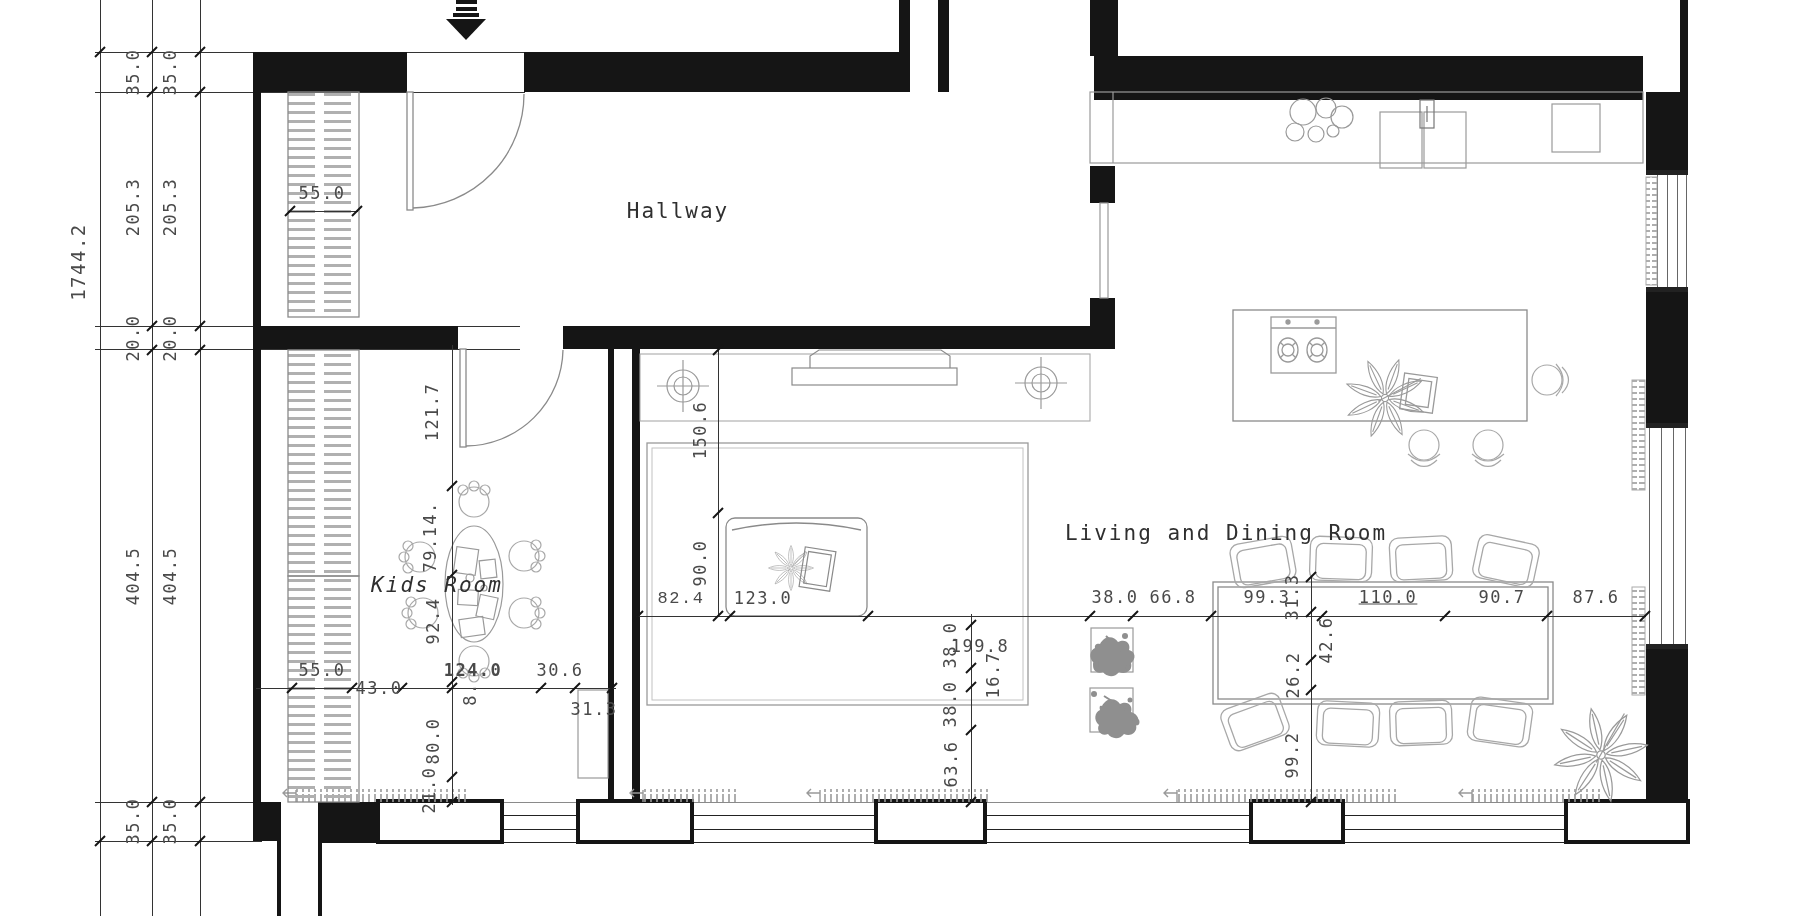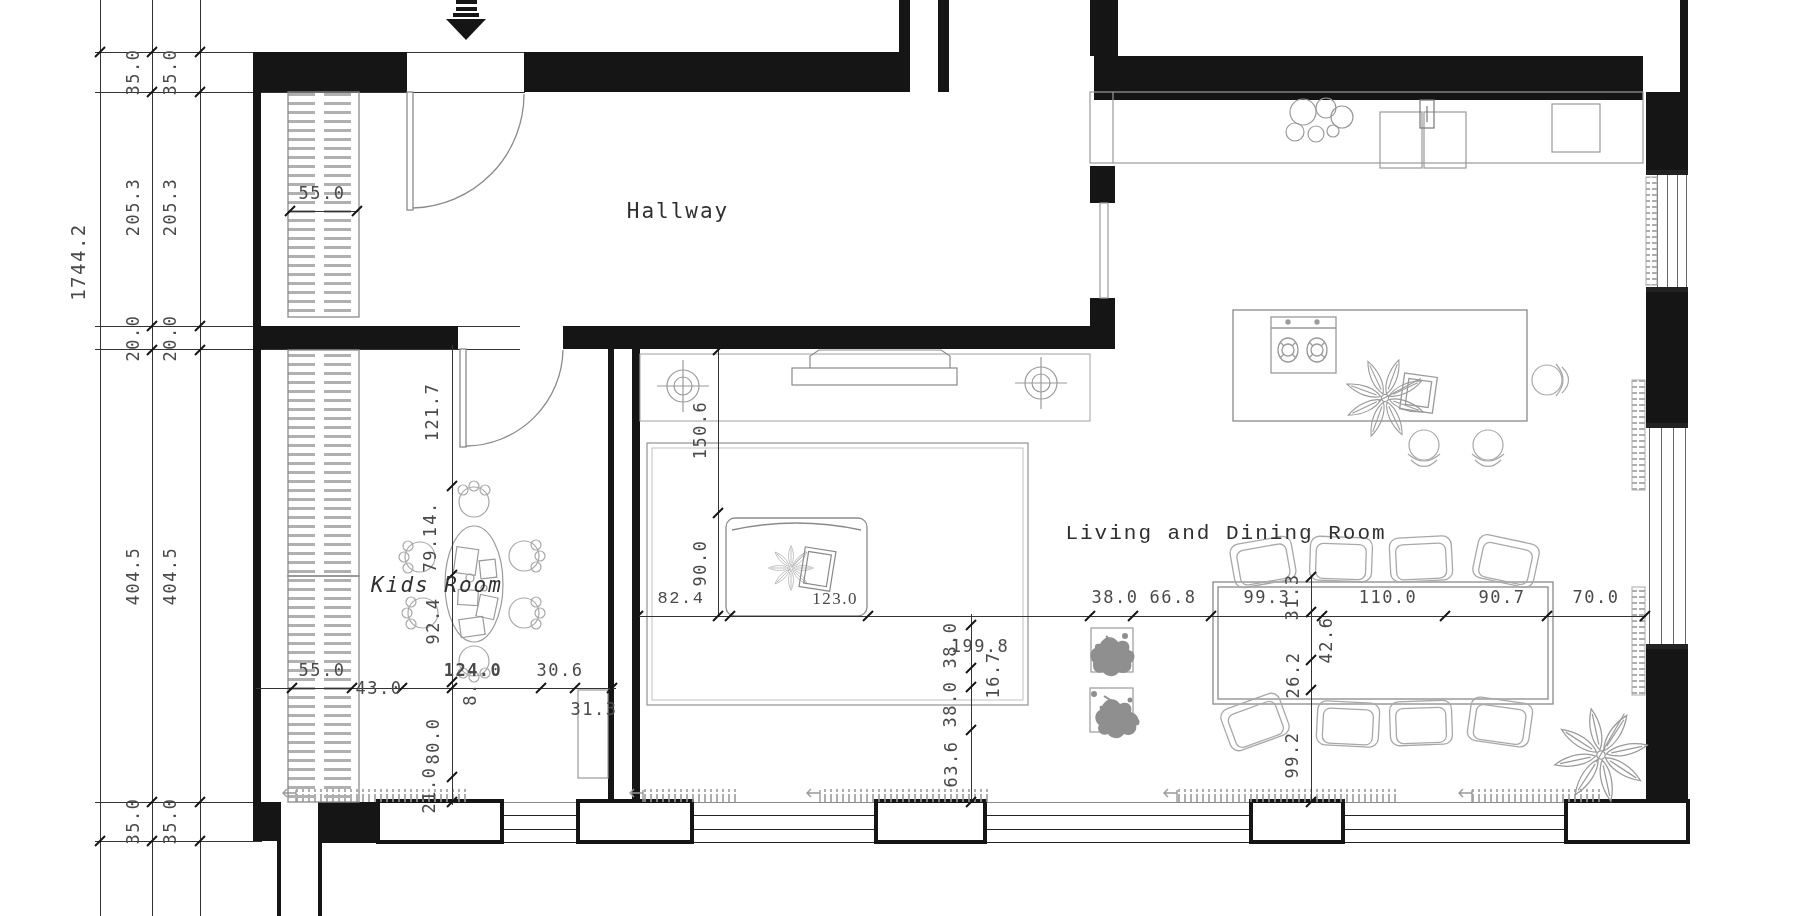--- a/index.html
+++ b/index.html
@@ -379,44 +379,44 @@
       <div class="lbl dim" style="left: 170px; top: 207px; transform: translate(-50%, -50%) rotate(-90deg);">205.3</div>
       <div class="lbl dim" style="left: 133px; top: 338px; transform: translate(-50%, -50%) rotate(-90deg);">20.0</div>
       <div class="lbl dim" style="left: 170px; top: 338px; transform: translate(-50%, -50%) rotate(-90deg);">20.0</div>
       <div class="lbl dim" style="left: 133px; top: 576px; transform: translate(-50%, -50%) rotate(-90deg);">404.5</div>
       <div class="lbl dim" style="left: 170px; top: 576px; transform: translate(-50%, -50%) rotate(-90deg);">404.5</div>
       <div class="lbl dim" style="left: 133px; top: 821px; transform: translate(-50%, -50%) rotate(-90deg);">35.0</div>
       <div class="lbl dim" style="left: 170px; top: 821px; transform: translate(-50%, -50%) rotate(-90deg);">35.0</div>
       <div class="lbl dim" style="left: 322px; top: 193px; transform: translate(-50%, -50%);">55.0</div>
       <div class="lbl room" style="left: 678px; top: 211px; transform: translate(-50%, -50%);">Hallway</div>
       <div class="lbl room" style="left: 437px; top: 585px; transform: translate(-50%, -50%); font-style: italic;">Kids Room</div>
-      <div class="lbl room" style="left: 1226px; top: 533px; transform: translate(-50%, -50%); font-family: Liberation Mono, monospace;">Living and Dining Room</div>
+      <div class="lbl room" style="left: 1226px; top: 533px; transform: translate(-50%, -50%);">Living and Dining Room</div>
       <div class="lbl dim" style="left: 432px; top: 412px; transform: translate(-50%, -50%) rotate(-90deg);">121.7</div>
       <div class="lbl dim" style="left: 430px; top: 513px; transform: translate(-50%, -50%) rotate(-90deg);">4.</div>
       <div class="lbl dim" style="left: 430px; top: 549px; transform: translate(-50%, -50%) rotate(-90deg);">79.1</div>
       <div class="lbl dim" style="left: 433px; top: 621px; transform: translate(-50%, -50%) rotate(-90deg);">92.4</div>
       <div class="lbl dim" style="left: 470px; top: 694px; transform: translate(-50%, -50%) rotate(-90deg);">8.</div>
       <div class="lbl dim" style="left: 433px; top: 741px; transform: translate(-50%, -50%) rotate(-90deg);">80.0</div>
       <div class="lbl dim" style="left: 429px; top: 790px; transform: translate(-50%, -50%) rotate(-90deg);">21.0</div>
       <div class="lbl dim" style="left: 322px; top: 670px; transform: translate(-50%, -50%);">55.0</div>
       <div class="lbl dim" style="left: 379px; top: 688px; transform: translate(-50%, -50%);">43.0</div>
       <div class="lbl dim" style="left: 473px; top: 670px; transform: translate(-50%, -50%); font-weight: bold;">124.0</div>
       <div class="lbl dim" style="left: 560px; top: 670px; transform: translate(-50%, -50%); text-align: right;">30.6</div>
       <div class="lbl dim" style="left: 594px; top: 709px; transform: translate(-50%, -50%);">31.3</div>
       <div class="lbl dim" style="left: 700px; top: 430px; transform: translate(-50%, -50%) rotate(-90deg);">150.6</div>
       <div class="lbl dim" style="left: 700px; top: 563px; transform: translate(-50%, -50%) rotate(-90deg);">90.0</div>
       <div class="lbl dim" style="left: 681px; top: 598px; transform: translate(-50%, -50%); font-family: Liberation Mono, monospace;">82.4</div>
-      <div class="lbl dim" style="left: 835px; top: 598px; transform: translate(-50%, -50%); font-family: Liberation Serif, serif;">123.0</div>
+      <div class="lbl dim" style="left: 763px; top: 598px; transform: translate(-50%, -50%);">123.0</div>
       <div class="lbl dim" style="left: 980px; top: 598px; transform: translate(-50%, -50%); margin-top: 48px;">199.8</div>
       <div class="lbl dim" style="left: 1115px; top: 597px; transform: translate(-50%, -50%);">38.0</div>
       <div class="lbl dim" style="left: 1173px; top: 597px; transform: translate(-50%, -50%);">66.8</div>
       <div class="lbl dim" style="left: 1267px; top: 597px; transform: translate(-50%, -50%); text-align: right;">99.3</div>
-      <div class="lbl dim" style="left: 1388px; top: 597px; transform: translate(-50%, -50%);">110.0</div>
+      <div class="lbl dim" style="left: 1388px; top: 597px; transform: translate(-50%, -50%); text-decoration: underline;">110.0</div>
       <div class="lbl dim" style="left: 1502px; top: 597px; transform: translate(-50%, -50%);">90.7</div>
-      <div class="lbl dim" style="left: 1596px; top: 597px; transform: translate(-50%, -50%);">70.0</div>
+      <div class="lbl dim" style="left: 1596px; top: 597px; transform: translate(-50%, -50%);">87.6</div>
       <div class="lbl dim" style="left: 950px; top: 645px; transform: translate(-50%, -50%) rotate(-90deg);">38.0</div>
       <div class="lbl dim" style="left: 993px; top: 675px; transform: translate(-50%, -50%) rotate(-90deg);">16.7</div>
       <div class="lbl dim" style="left: 950px; top: 704px; transform: translate(-50%, -50%) rotate(-90deg);">38.0</div>
       <div class="lbl dim" style="left: 951px; top: 764px; transform: translate(-50%, -50%) rotate(-90deg);">63.6</div>
       <div class="lbl dim" style="left: 1292px; top: 597px; transform: translate(-50%, -50%) rotate(-90deg);">31.3</div>
       <div class="lbl dim" style="left: 1326px; top: 640px; transform: translate(-50%, -50%) rotate(-90deg);">42.6</div>
       <div class="lbl dim" style="left: 1293px; top: 675px; transform: translate(-50%, -50%) rotate(-90deg);">26.2</div>
       <div class="lbl dim" style="left: 1292px; top: 755px; transform: translate(-50%, -50%) rotate(-90deg);">99.2</div>
     </div>
 </div>

